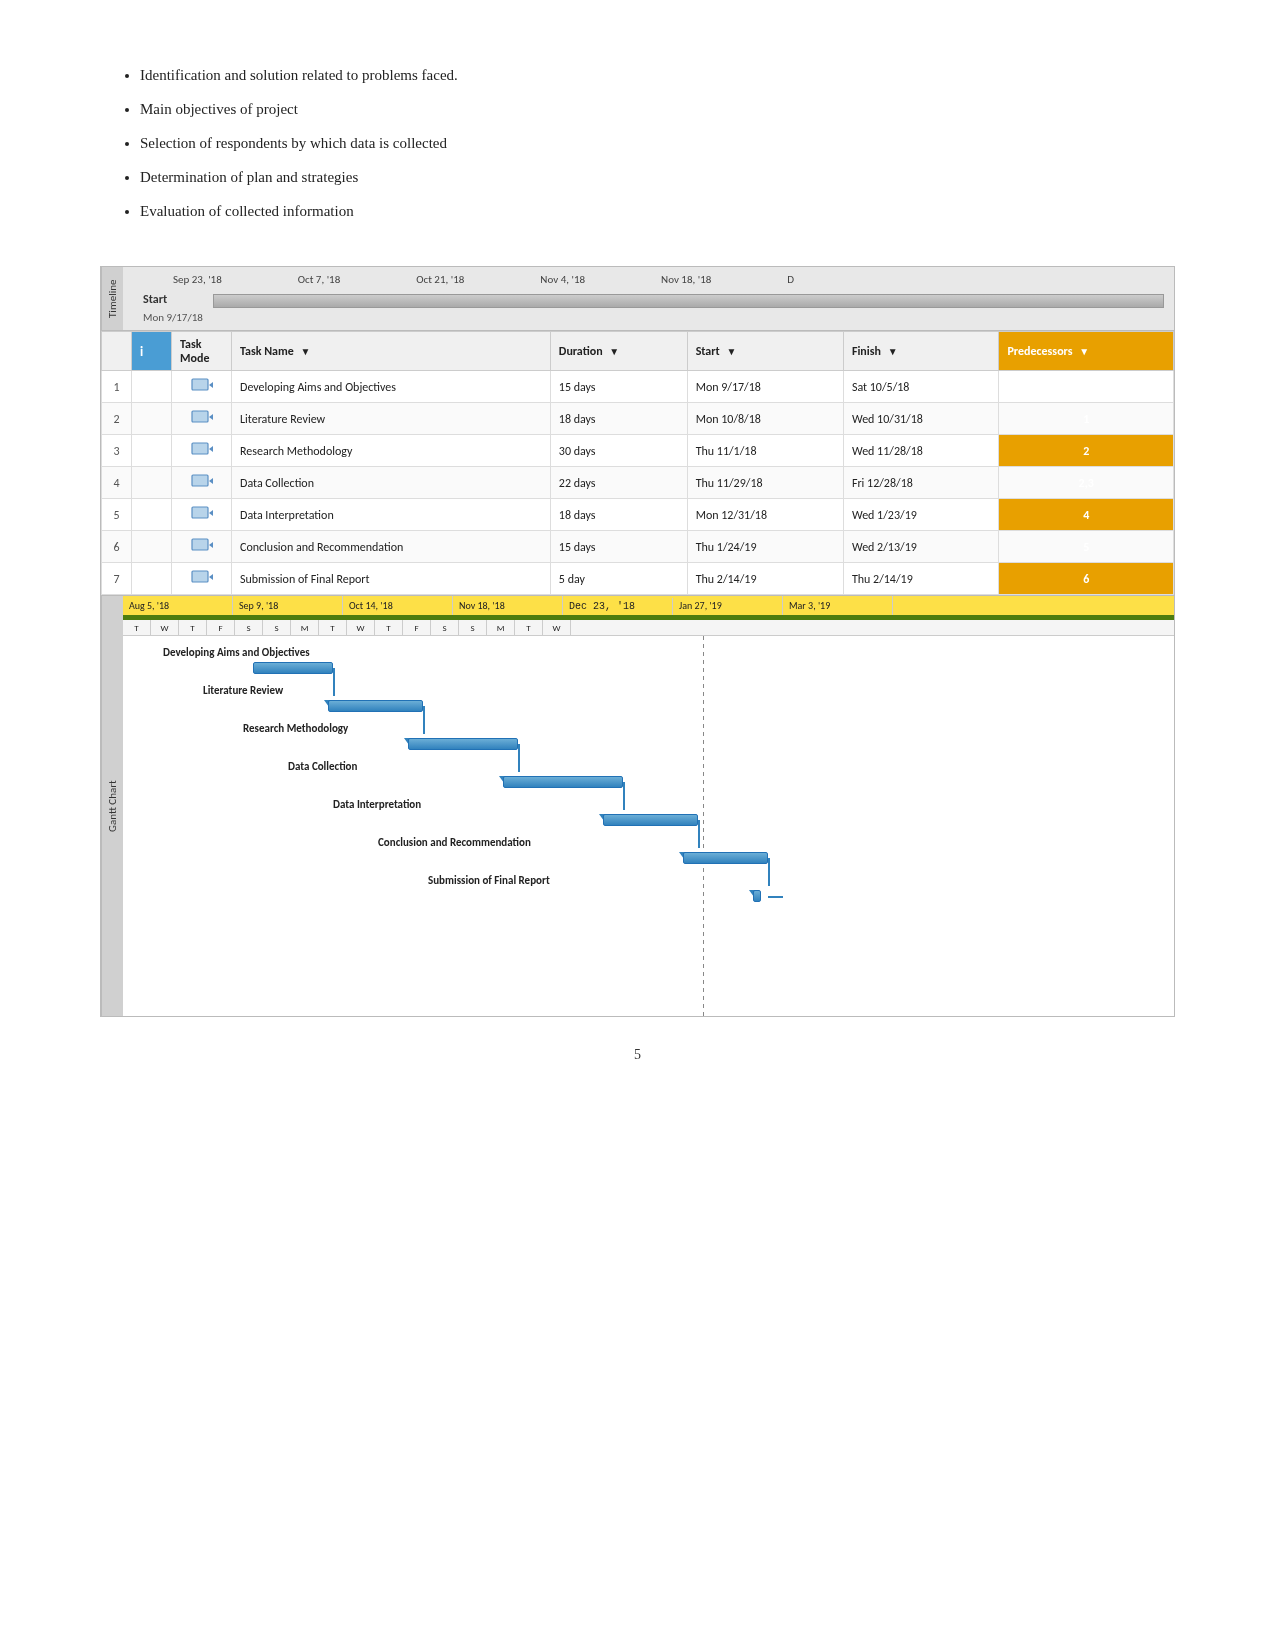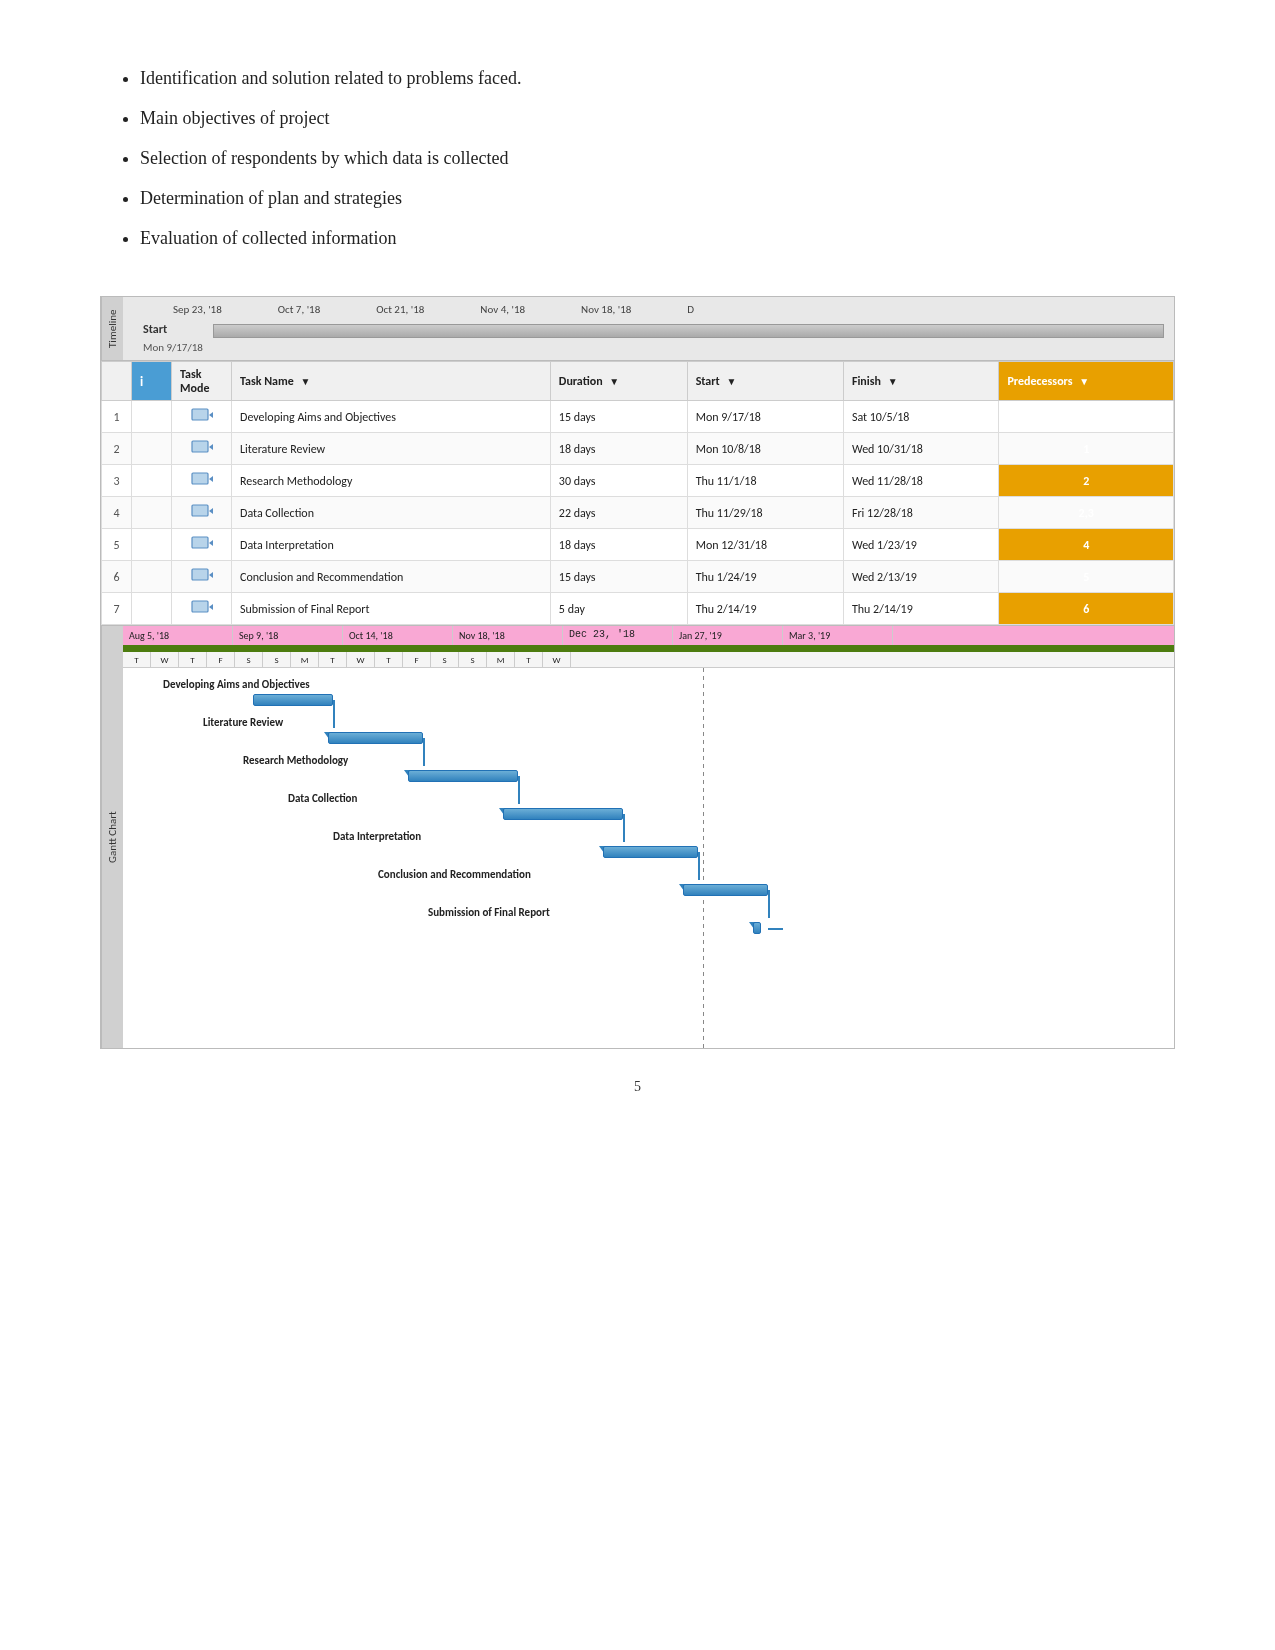--- a/index.html
+++ b/index.html
@@ -14,21 +14,21 @@
     }
 
     
     .bullet-list {
       list-style: disc;
       padding-left: 40px;
       margin-bottom: 40px;
       line-height: 2;
     }
     .bullet-list li {
-      font-size: 18px;
+      font-size: 15px;
       color: #222;
       margin-bottom: 4px;
     }
 
     
     .gantt-wrapper {
       border: 1px solid #bbb;
       margin-bottom: 30px;
       font-family: Calibri, Arial, sans-serif;
       font-size: 12px;
@@ -50,21 +50,21 @@
       text-align: center;
       color: #333;
       width: 22px;
     }
     .timeline-content {
       flex: 1;
       padding: 6px 10px;
     }
     .timeline-dates {
       display: flex;
-      gap: 56px;
+      gap: 76px;
       font-size: 11px;
       color: #444;
       margin-bottom: 4px;
       padding-left: 40px;
     }
     .timeline-start {
       font-size: 12px;
       font-weight: bold;
       color: #333;
     }
@@ -152,23 +152,24 @@
     .gantt-chart-content {
       flex: 1;
       background: #fff;
       padding: 0;
       overflow: hidden;
     }
 
     
     .chart-date-header {
       display: flex;
-      background: #f9a8d4;
-      border-bottom: 7px solid #4d7c0f;
+      background: #fde047;
+      border-bottom: 5px solid #4d7c0f;
       font-size: 10px;
+      align-items: flex-end;
     }
     .chart-date-cell {
       border-right: 1px solid #ccc;
       padding: 3px 6px;
       font-size: 10px;
       white-space: nowrap;
     }
     .chart-day-row {
       display: flex;
       background: #f5f5f5;

